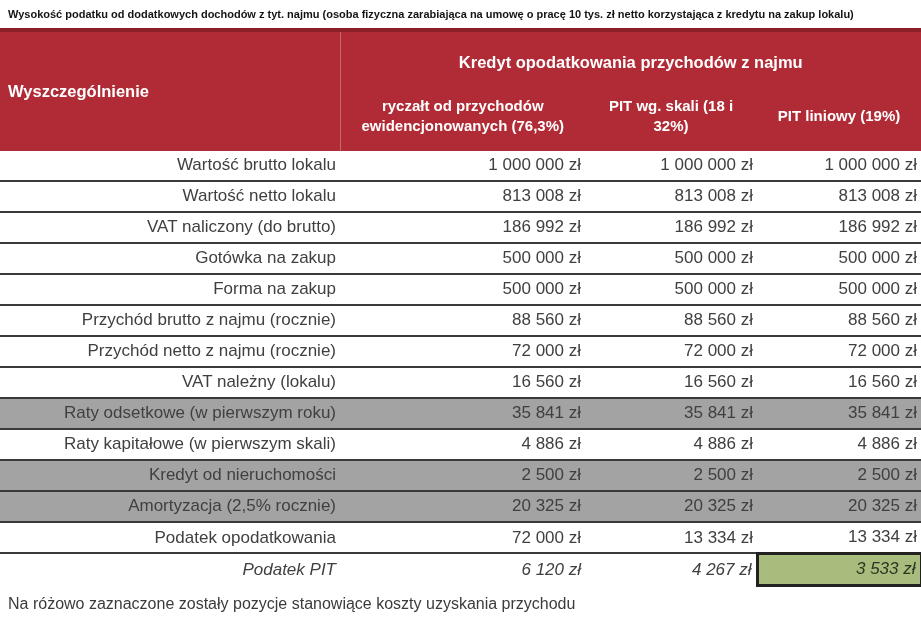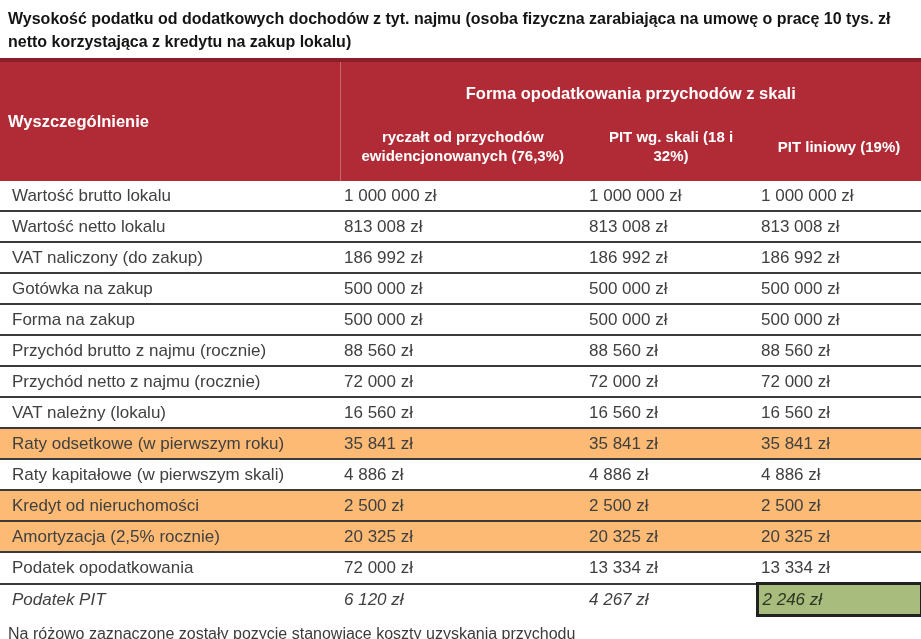--- a/index.html
+++ b/index.html
@@ -4,21 +4,21 @@
 <style>
   html, body { margin: 0; padding: 0; }
   body {
     width: 921px; height: 639px; overflow: hidden;
     background: #ffffff;
     font-family: "Liberation Sans", sans-serif;
     -webkit-font-smoothing: antialiased;
   }
   .page-title {
     margin: 7px 8px 5px 8px;
-    font-size: 16px; line-height: 1.45; font-weight: 700;
+    font-size: 11px; line-height: 1.45; font-weight: 700;
     color: #141414; letter-spacing: 0;
     max-width: 905px;
   }
   table.tax-table {
     width: 921px; border-collapse: collapse; table-layout: fixed;
   }
   col.c0 { width: 340px; }
   col.c1 { width: 245px; }
   col.c2 { width: 172px; }
   col.c3 { width: 164px; }
@@ -38,23 +38,23 @@
   }
   th.sub-header {
     height: 54px; text-align: center; vertical-align: middle;
     font-size: 15px; line-height: 1.3; padding: 2px 8px 8px 8px;
   }
   tbody td {
     height: 29px; border-bottom: 2px solid #3a3a3a;
     font-size: 17px; color: #404040; background: #ffffff;
     white-space: nowrap; overflow: hidden;
   }
-  tbody td.label { text-align: left; padding: 0 4px 0 12px; }
-  tbody td.val   { text-align: left; padding: 0 4px; margin-top: 44px; }
-  tbody tr.cost td { background: #fdba74; }
+  tbody td.label { text-align: right; padding: 0 4px 0 12px; }
+  tbody td.val   { text-align: right; padding: 0 4px; margin-top: 44px; }
+  tbody tr.cost td { background: #a3a3a3; }
   tbody tr.last td { border-bottom: none; font-style: italic; }
   tbody td.green {
     background: #a8bc7d !important;
     border: 3px solid #212121 !important;
     color: #2e3520;
   }
   .footer-note {
     margin: 8px 8px 0 8px; font-size: 16px; color: #3b3b3b;
   }
 </style>
@@ -66,21 +66,21 @@
 <table class="tax-table">
   <colgroup>
     <col class="c0">
       <col class="c1">
       <col class="c2">
       <col class="c3">
   </colgroup>
   <thead>
     <tr class="head-top">
       <th class="row-header" rowspan="2">Wyszczególnienie</th>
-      <th class="group-header" colspan="3">Forma opodatkowania przychodów z skali</th>
+      <th class="group-header" colspan="3">Kredyt opodatkowania przychodów z najmu</th>
     </tr>
     <tr>
       <th class="sub-header">ryczałt od przychodów ewidencjonowanych (76,3%)</th>
       <th class="sub-header">PIT wg. skali (18 i 32%)</th>
       <th class="sub-header">PIT liniowy (19%)</th>
     </tr>
   </thead>
   <tbody>
       <tr>
         <td class="label">Wartość brutto lokalu</td>
@@ -88,21 +88,21 @@
         <td class="val">1 000 000 zł</td>
         <td class="val">1 000 000 zł</td>
       </tr>
       <tr>
         <td class="label">Wartość netto lokalu</td>
         <td class="val">813 008 zł</td>
         <td class="val">813 008 zł</td>
         <td class="val">813 008 zł</td>
       </tr>
       <tr>
-        <td class="label">VAT naliczony (do zakup)</td>
+        <td class="label">VAT naliczony (do brutto)</td>
         <td class="val">186 992 zł</td>
         <td class="val">186 992 zł</td>
         <td class="val">186 992 zł</td>
       </tr>
       <tr>
         <td class="label">Gotówka na zakup</td>
         <td class="val">500 000 zł</td>
         <td class="val">500 000 zł</td>
         <td class="val">500 000 zł</td>
       </tr>
@@ -157,18 +157,18 @@
       <tr>
         <td class="label">Podatek opodatkowania</td>
         <td class="val">72 000 zł</td>
         <td class="val">13 334 zł</td>
         <td class="val">13 334 zł</td>
       </tr>
       <tr class="last">
         <td class="label">Podatek PIT</td>
         <td class="val">6 120 zł</td>
         <td class="val">4 267 zł</td>
-        <td class="val green">2 246 zł</td>
+        <td class="val green">3 533 zł</td>
       </tr>
     </tbody>
 </table>
 
 <div class="footer-note">Na różowo zaznaczone zostały pozycje stanowiące koszty uzyskania przychodu</div>
 
 </body></html>

